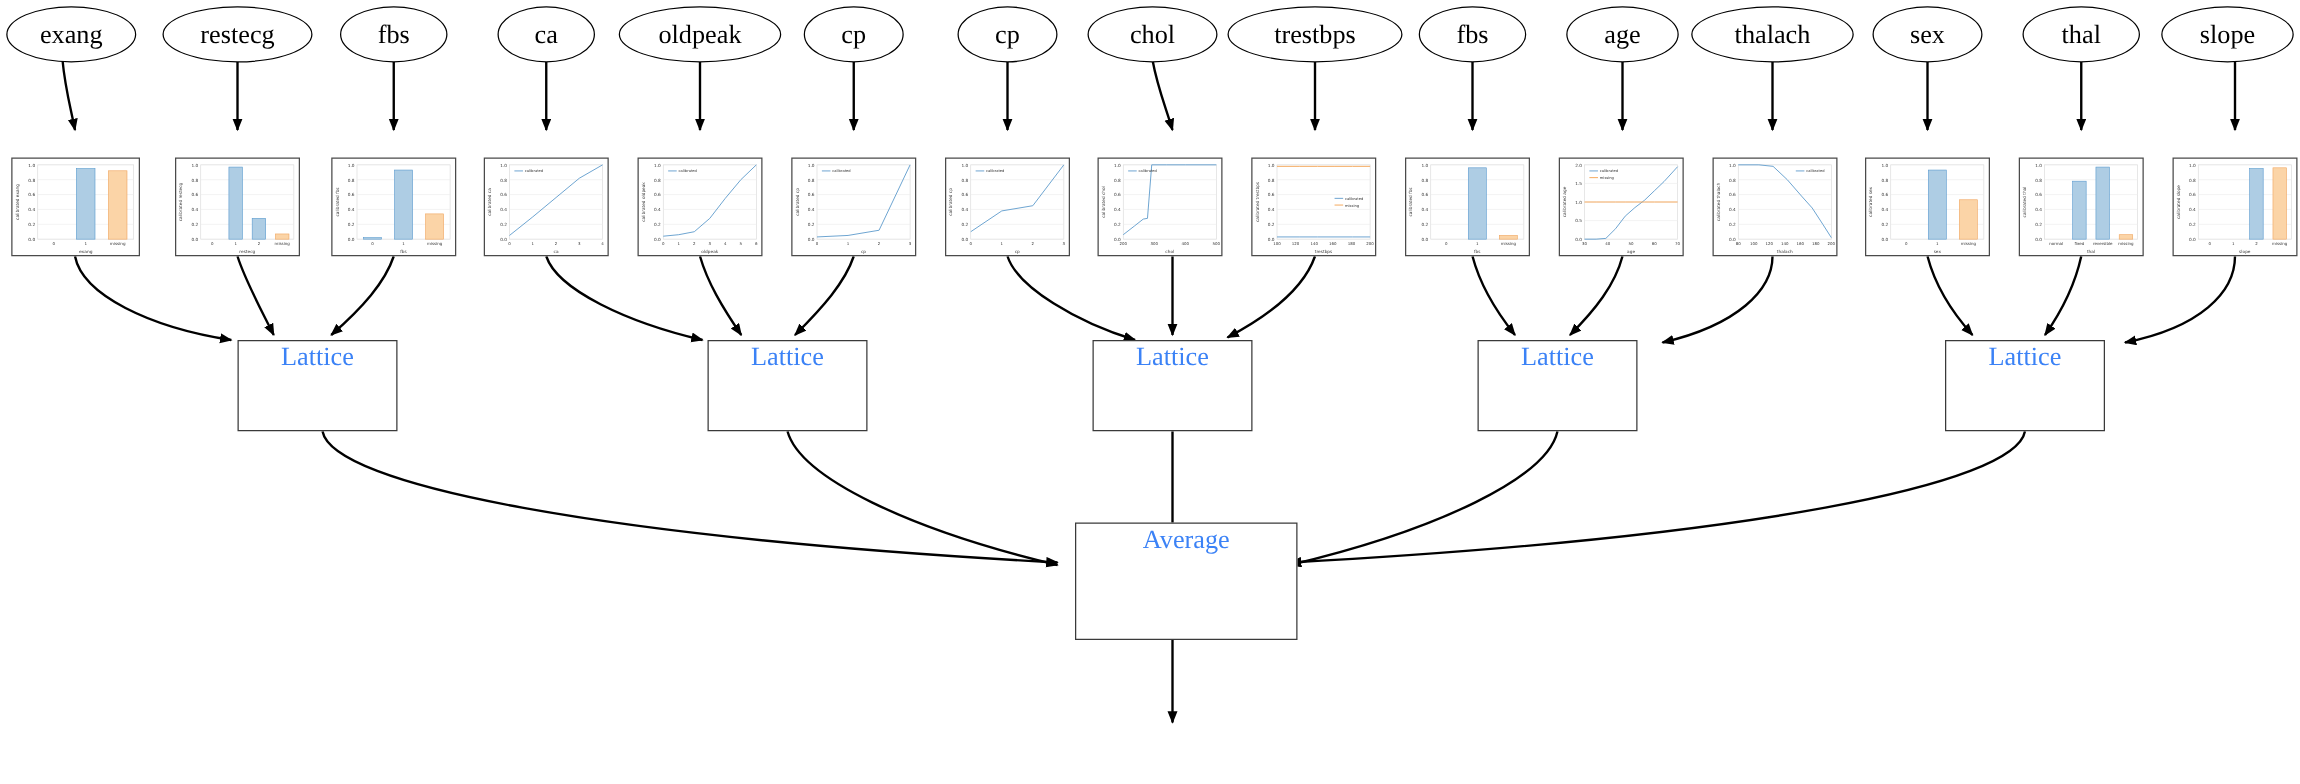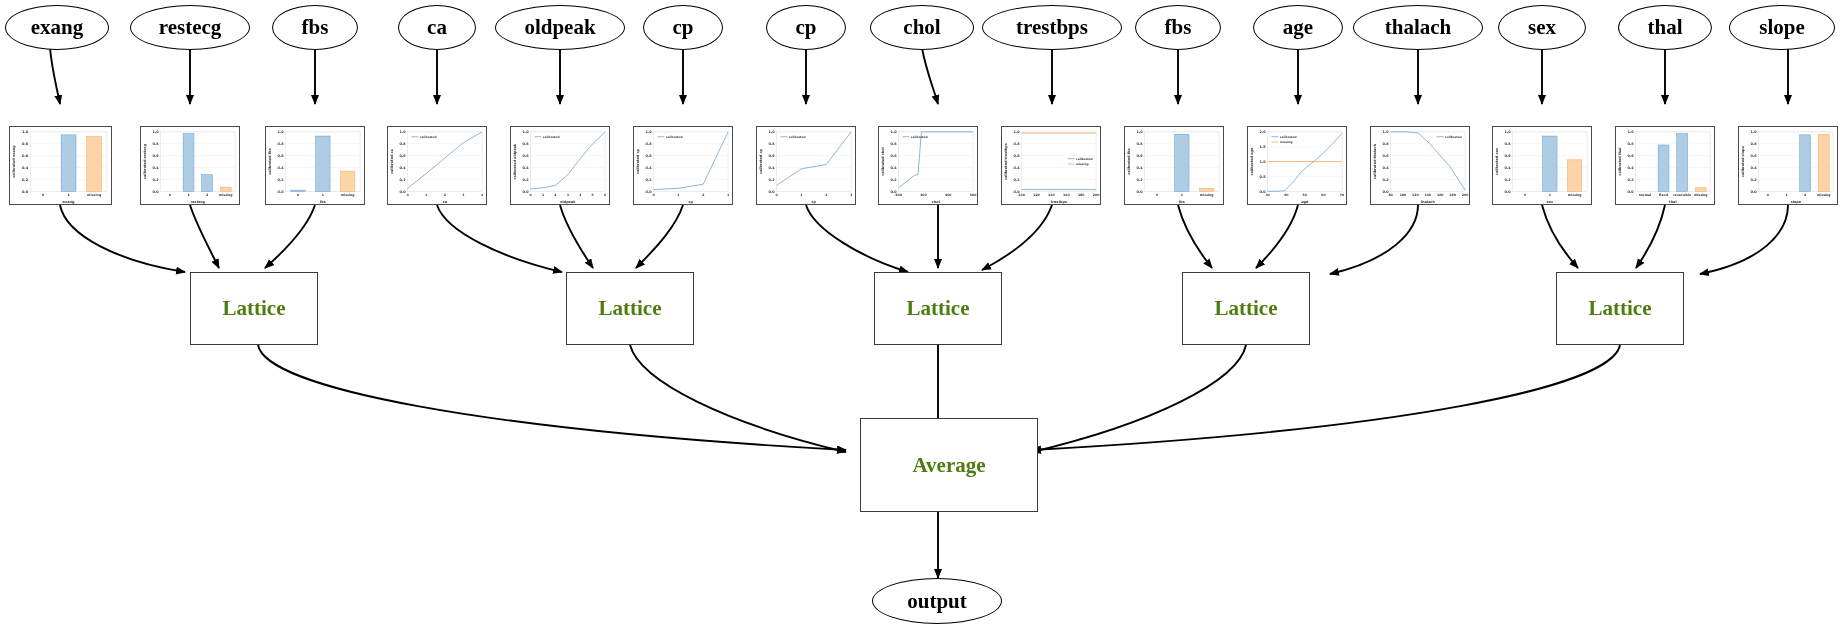--- a/index.html
+++ b/index.html
@@ -1,28 +1,28 @@
 <!DOCTYPE html>
 <html><head>
 <meta charset="utf-8">
 <style>
   html,body{margin:0;padding:0;background:#ffffff;}
   body{width:1840px;height:627px;overflow:hidden;
        font-family:"Liberation Serif","DejaVu Serif",serif;}
-  #stage{position:relative;width:1840px;height:627px;background:#fff;font-weight:bold;}
+  #stage{position:relative;width:1840px;height:627px;background:#fff;}
 
   svg.edges{position:absolute;left:0;top:0;width:1840px;height:627px;pointer-events:none;}
 
   .node-ellipse{position:absolute;border:1.4px solid #000;border-radius:50%;
     background:#fff;display:flex;align-items:center;justify-content:center;
     font-size:21px;color:#000;box-sizing:border-box;line-height:1;}
 
   .node-box{position:absolute;border:1.5px solid #3a3a3a;background:#fff;
-    display:flex;align-items:center;justify-content:center;
-    font-size:21px;color:#4d7c0f;box-sizing:border-box;}
+    display:flex;align-items:flex-start;justify-content:center;
+    font-size:21px;color:#3b82f6;box-sizing:border-box;}
 
   .thumb{position:absolute;border:1.5px solid #4a4a4a;background:#fff;
     box-sizing:border-box;overflow:hidden;}
   .thumb .inner{position:absolute;left:0;top:0;right:0;bottom:0;}
   .thumb svg{display:block;width:100%;height:100%;}
 
   .axlbl{font-family:"DejaVu Sans",sans-serif;fill:#333;}
 </style>
 </head>
 <body>
@@ -569,17 +569,14 @@
     <span>Lattice</span>
   </div>
   <div class="node-box" style="left:1556px;top:272px;width:128px;height:73px;">
     <span>Lattice</span>
   </div>
 
   <div class="node-box" style="left:860px;top:418px;width:178px;height:94px;">
     <span>Average</span>
   </div>
 
-  <div class="node-ellipse" style="left:872px;top:578px;width:130px;height:46px;">
-    <span>output</span>
-  </div>
 
 </div>
 
 </body></html>

